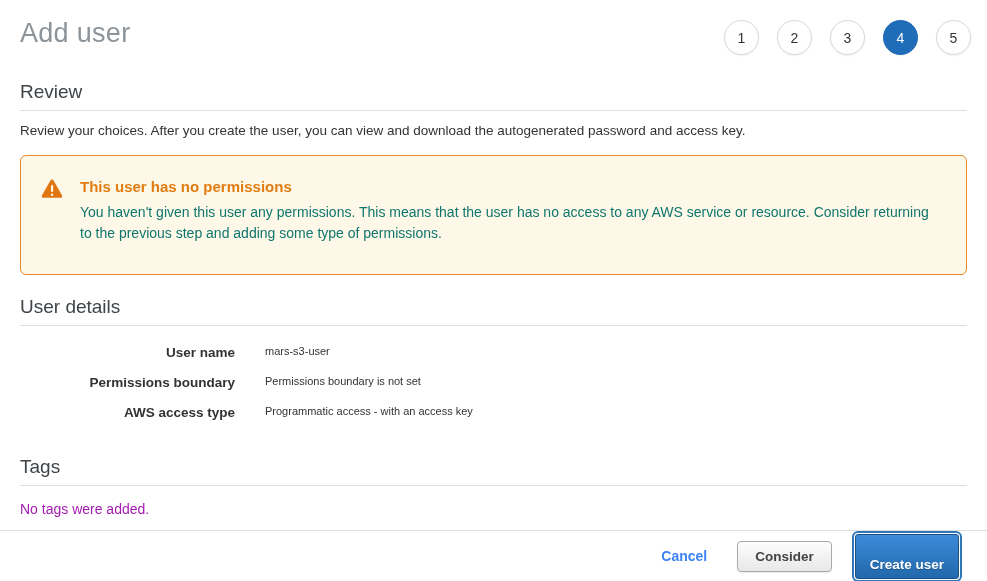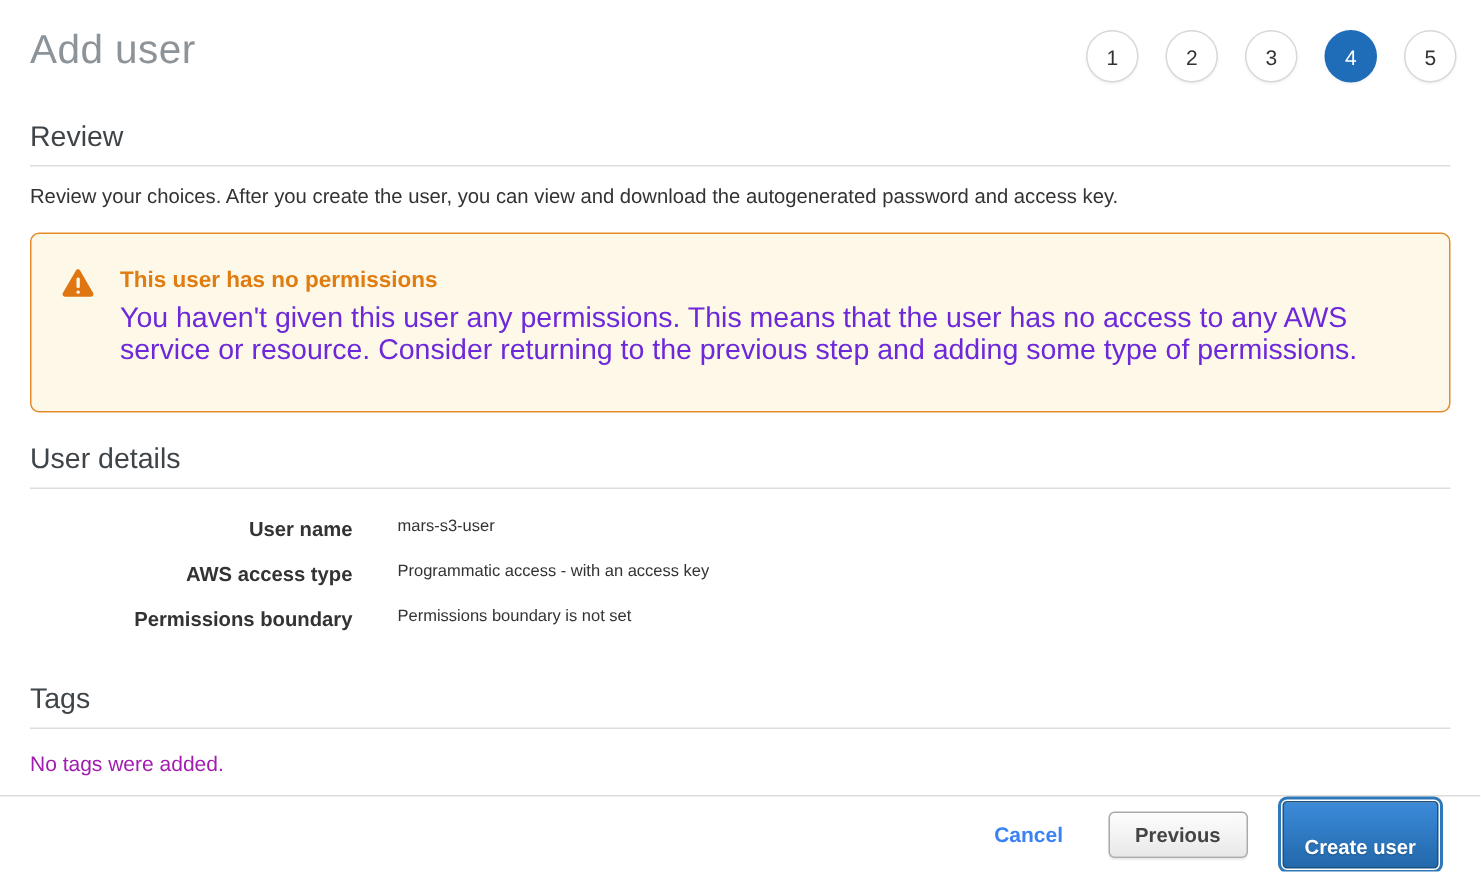--- a/index.html
+++ b/index.html
@@ -71,22 +71,22 @@
   }
   .warning-icon { flex: 0 0 auto; margin-top: 1px; }
   .warning-content { margin-left: 17px; }
   .warning-title {
     font-size: 15px;
     font-weight: 700;
     color: #e17c10;
     margin-bottom: 7px;
   }
   .warning-body {
-    font-size: 19px;
-    color: #6d28d9;
+    font-size: 14px;
+    color: #0f766e;
     line-height: 21px;
     max-width: 860px;
   }
 
   
   .details-section { margin-top: 21px; }
   .details-rows { margin-top: 12px; }
   .detail-row { display: flex; padding: 7px 0 8px; }
   .detail-label {
     width: 235px;
@@ -197,34 +197,34 @@
 </div>
 
 <div class="details-section">
   <h2 class="section-heading">User details</h2>
   <div class="details-rows">
     <div class="detail-row">
       <div class="detail-label">User name</div>
       <div class="detail-value">mars-s3-user</div>
     </div>
     <div class="detail-row">
+      <div class="detail-label">Permissions boundary</div>
+      <div class="detail-value">Permissions boundary is not set</div>
+    </div>
+    <div class="detail-row">
       <div class="detail-label">AWS access type</div>
       <div class="detail-value">Programmatic access - with an access key</div>
     </div>
-    <div class="detail-row">
-      <div class="detail-label">Permissions boundary</div>
-      <div class="detail-value">Permissions boundary is not set</div>
-    </div>
   </div>
 </div>
 
 <div class="tags-section">
   <h2 class="section-heading">Tags</h2>
   <p class="tags-empty">No tags were added.</p>
 </div>
 
 <div class="footer">
   <a class="cancel-link">Cancel</a>
-  <button class="btn-secondary">Previous</button>
+  <button class="btn-secondary">Consider</button>
   <span class="btn-primary-ring">
     <button class="btn-primary">Create user</button>
   </span>
 </div>
 
 </body></html>

